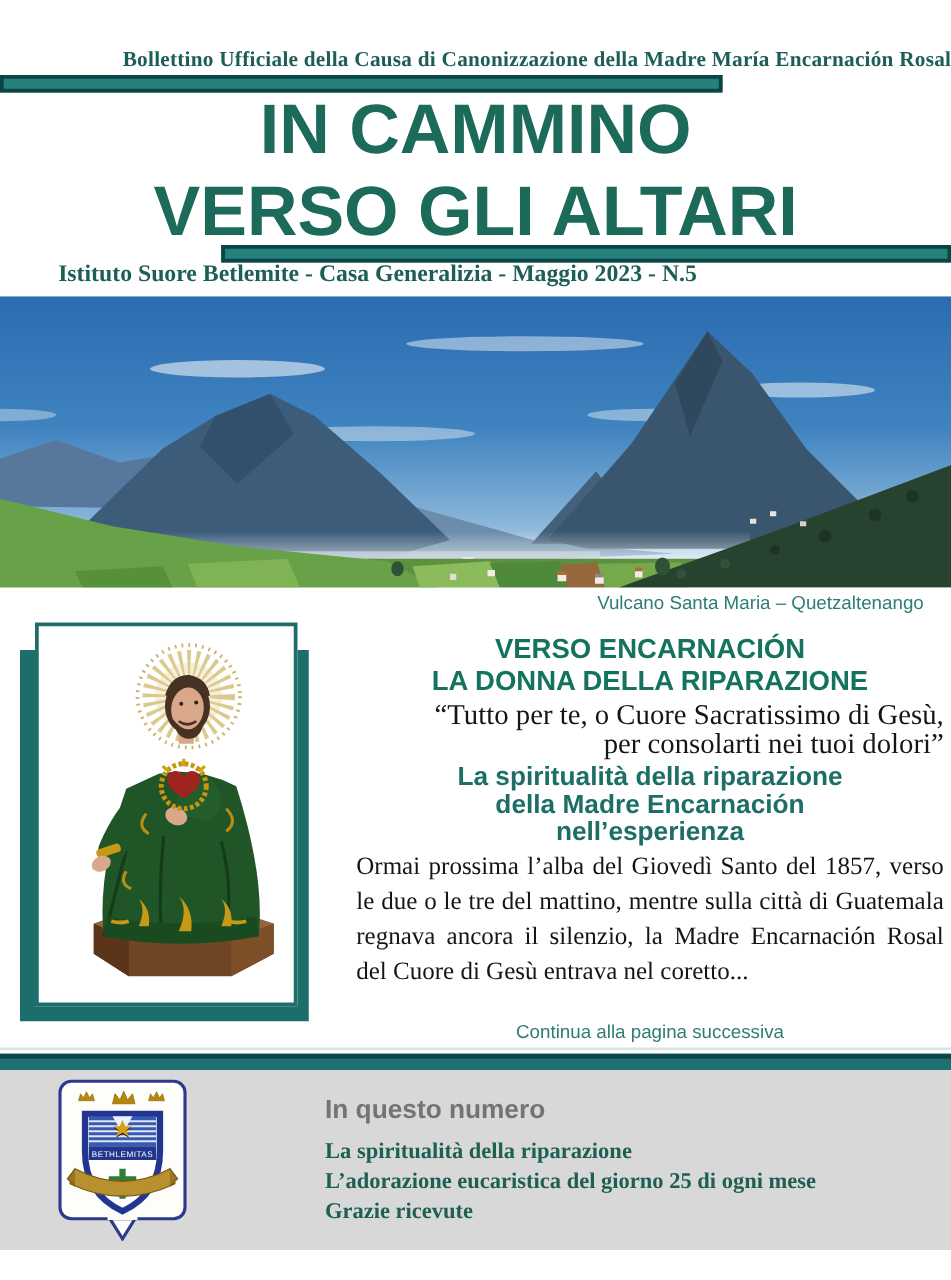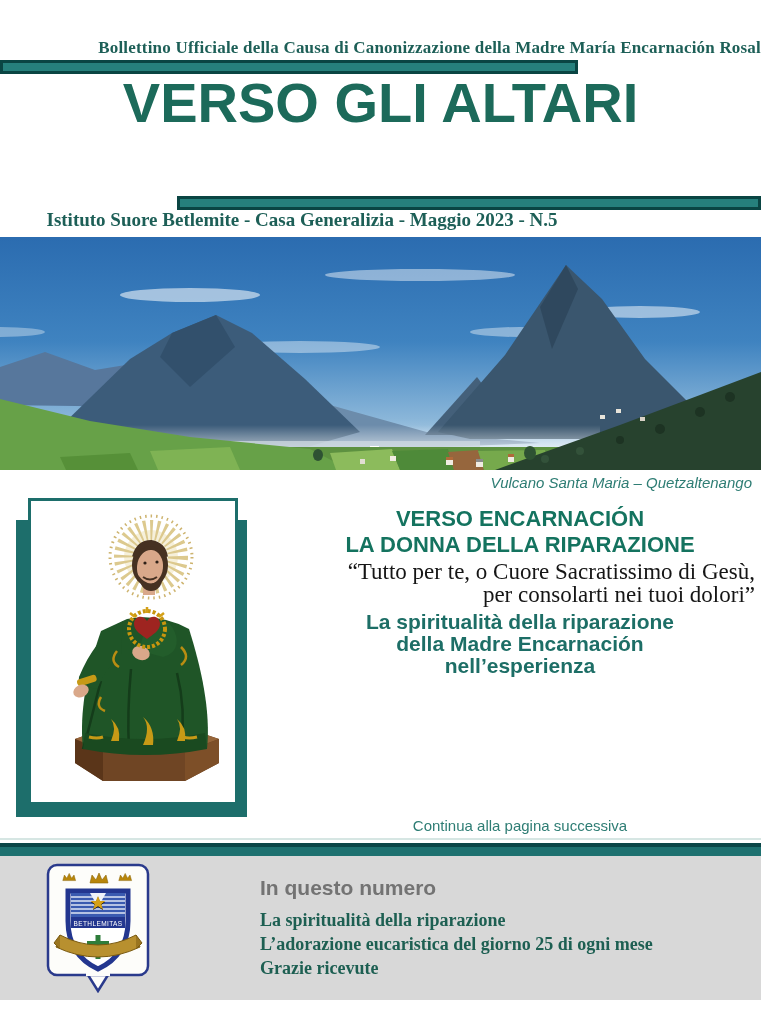--- a/index.html
+++ b/index.html
@@ -15,22 +15,22 @@
   .bar2{top:196px;left:177px;width:584px;}
   .big-title{top:70px;left:0;width:761px;text-align:center;color:#1c6a5a;
              font-family:"Liberation Sans",sans-serif;font-weight:bold;
              font-size:56px;line-height:66px;letter-spacing:0px;}
   .subtitle{top:209px;left:0;width:604px;text-align:center;font-weight:bold;
             font-size:19px;color:#1d5f57;}
 
   
   .hero{top:237px;left:0;width:761px;height:233px;}
   .hero svg{display:block;}
-  .caption{top:474px;left:17px;width:735px;text-align:right;
-           font-family:"Liberation Sans",sans-serif;font-size:15px;color:#2e7d74;font-style:italic;}
+  .caption{top:474px;left:4px;width:735px;text-align:right;
+           font-family:"Liberation Sans",sans-serif;font-size:15px;color:#2e7d74;}
 
   
   .statue-back{top:520px;left:16px;width:231px;height:297px;background:#1d6e6b;}
   .statue-card{top:498px;left:28px;width:204px;height:301px;background:#ffffff;
                border:3px solid #1d6e6b;}
 
   
   .col{left:285px;width:470px;}
   .art-heading{top:506px;text-align:center;color:#14735f;
                font-family:"Liberation Sans",sans-serif;font-weight:bold;
@@ -55,20 +55,21 @@
                font-weight:bold;font-size:18px;line-height:24px;}
 </style>
 </head>
 <body>
 
 <div class="page">
 
   <div class="abs tagline">Bollettino Ufficiale della Causa di Canonizzazione della Madre María Encarnación Rosal</div>
   <div class="abs bar bar1"></div>
   <div class="abs big-title">
+    <div>IN CAMMINO</div>
     <div>VERSO GLI ALTARI</div>
   </div>
   <div class="abs bar bar2"></div>
   <div class="abs subtitle">Istituto Suore Betlemite - Casa Generalizia - Maggio 2023 - N.5</div>
 
   <div class="abs hero">
     <svg width="761" height="233" viewBox="0 0 761 233" preserveAspectRatio="none">
       <defs>
         <linearGradient id="sky" x1="0" y1="0" x2="0" y2="1">
           <stop offset="0" stop-color="#2b6cb0"></stop>
@@ -197,20 +198,21 @@
   </div>
   <div class="abs col art-quote">
     <div>“Tutto per te, o Cuore Sacratissimo di Gesù,</div>
     <div>per consolarti nei tuoi dolori”</div>
   </div>
   <div class="abs col art-subheading">
     <div>La spiritualità della riparazione</div>
     <div>della Madre Encarnación</div>
     <div>nell’esperienza</div>
   </div>
+  <div class="abs col art-body">Ormai prossima l’alba del Giovedì Santo del 1857, verso le due o le tre del mattino, mentre sulla città di Guatemala regnava ancora il silenzio, la Madre Encarnación Rosal del Cuore di Gesù entrava nel coretto...</div>
   <div class="abs col continue">Continua alla pagina successiva</div>
 
   <div class="abs footer-sep"></div>
   <div class="abs footer-bar"></div>
   <div class="abs footer-panel"></div>
 
   <div class="abs crest">
     <svg width="104" height="130" viewBox="0 0 104 130">
       <rect x="2" y="2" width="100" height="110" rx="9" fill="#fdfdfa" stroke="#2a3a8c" stroke-width="2.5"></rect>
 

